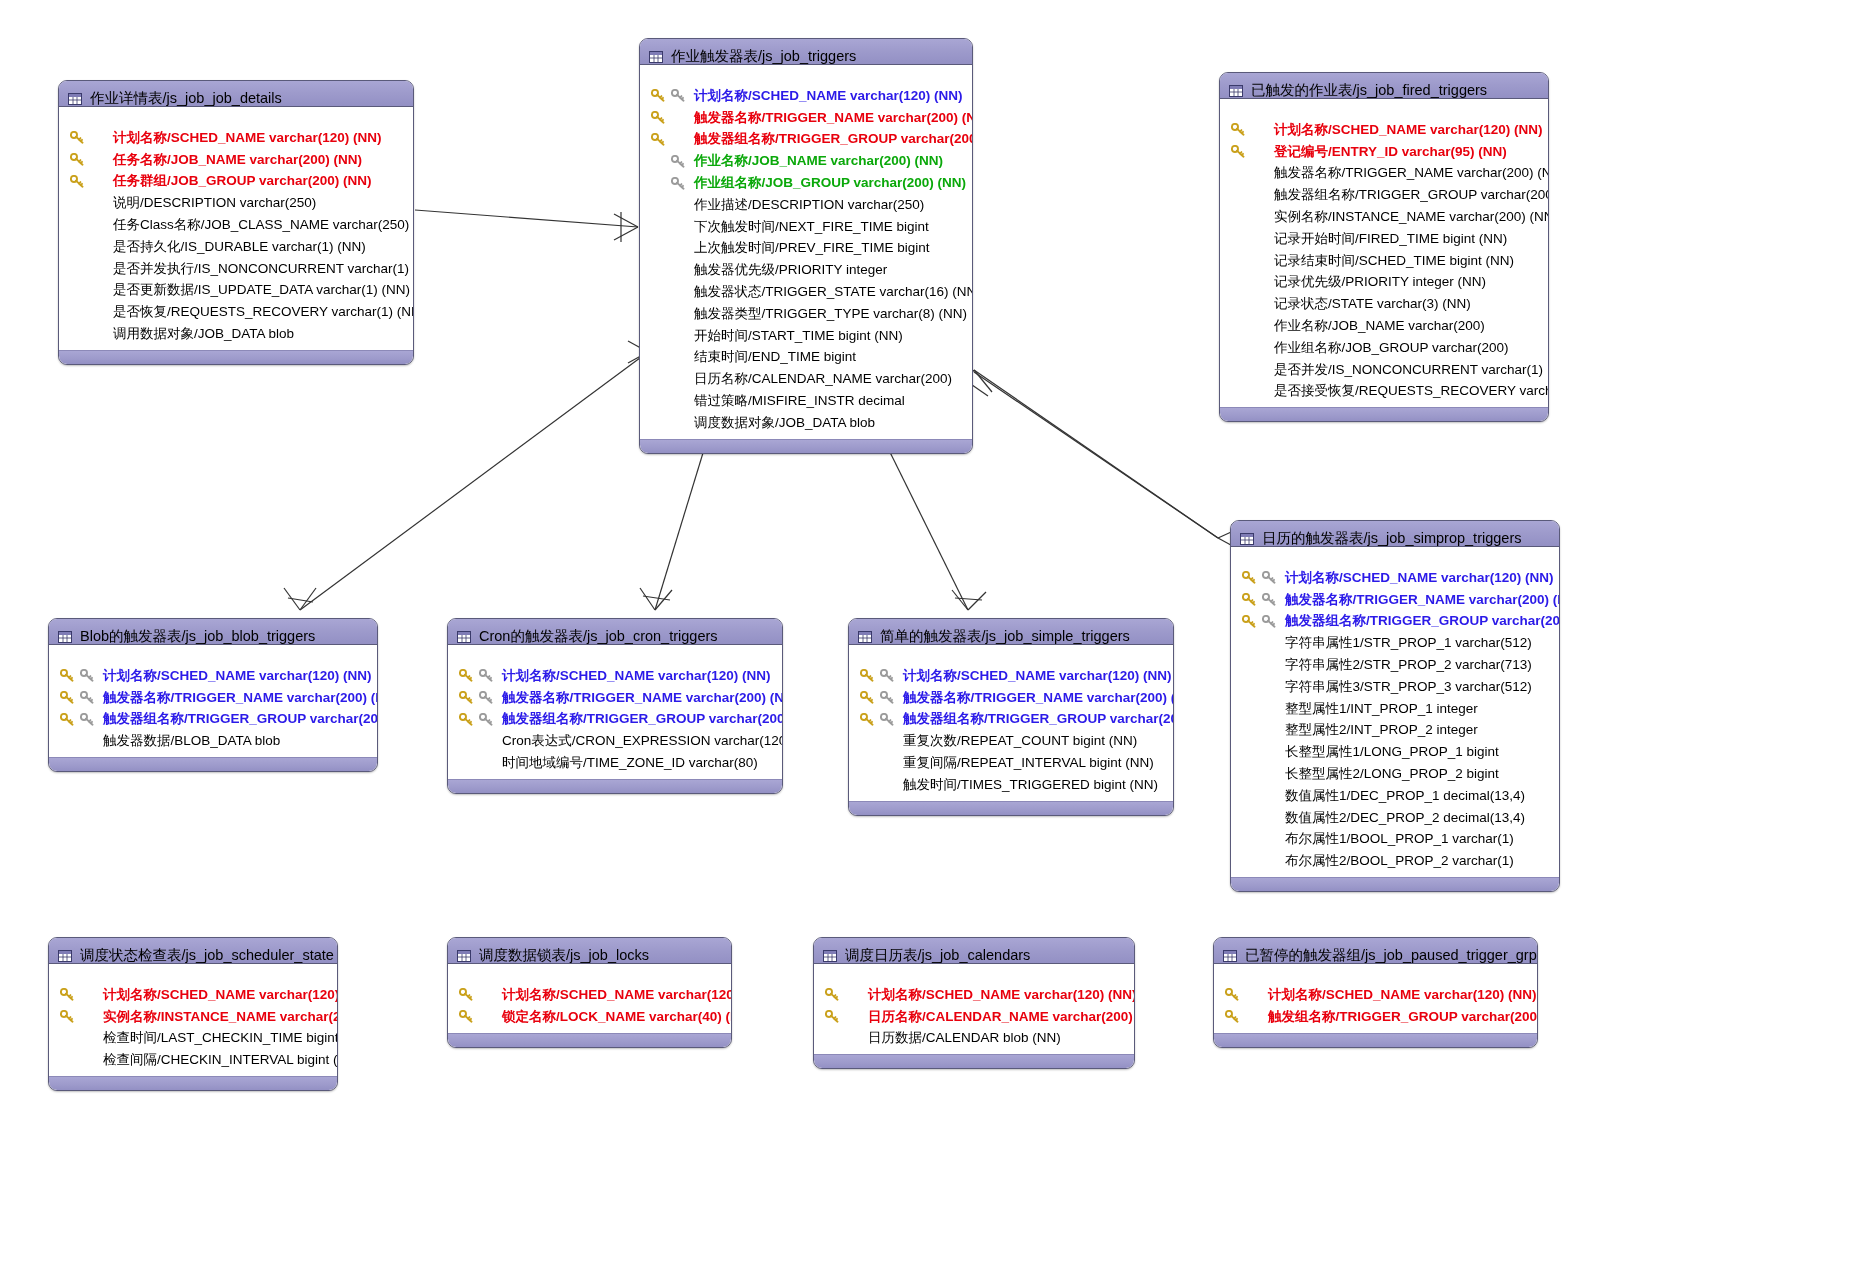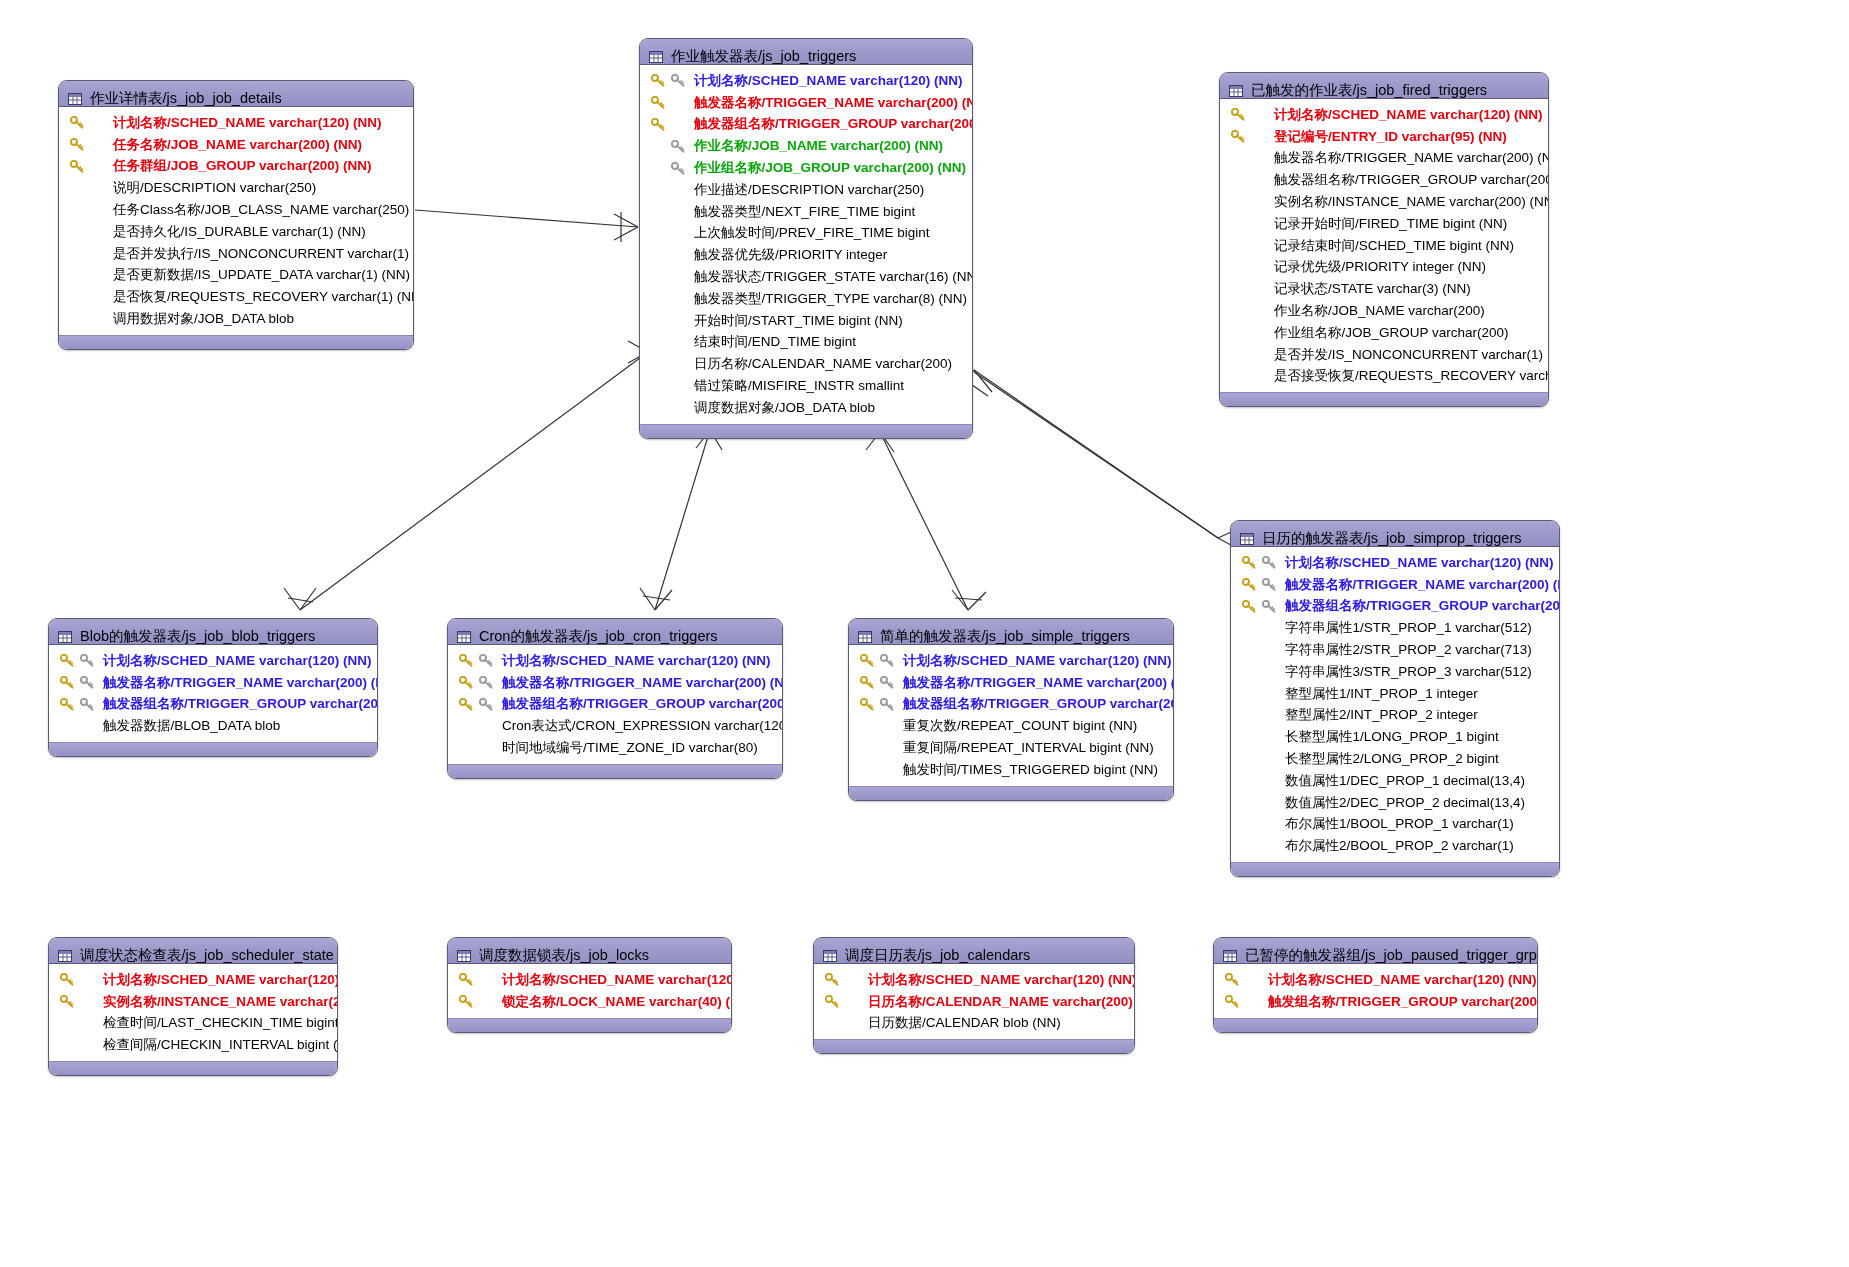--- a/index.html
+++ b/index.html
@@ -45,21 +45,21 @@
     white-space:nowrap;
     letter-spacing:0px;
   }
   .table-icon{
     flex:0 0 auto;
     width:14px;height:12px;
     display:block;
   }
   .entity-body{
     background:#ffffff;
-    padding:5px 0 5px 0;
+    padding:20px 0 5px 0;
   }
   .attr{
     display:flex;
     align-items:center;
     height:21.8px;
     padding-left:8px;
     white-space:nowrap;
   }
   .keyslot{
     flex:0 0 auto;
@@ -318,21 +318,21 @@
           <span class="attr-label fk">作业组名称/JOB_GROUP varchar(200) (NN)</span>
         </div>
         <div class="attr">
           <span class="keyslot"></span>
           <span class="keyslot"></span>
           <span class="attr-label plain">作业描述/DESCRIPTION varchar(250)</span>
         </div>
         <div class="attr">
           <span class="keyslot"></span>
           <span class="keyslot"></span>
-          <span class="attr-label plain">触发器类型/NEXT_FIRE_TIME bigint</span>
+          <span class="attr-label plain">下次触发时间/NEXT_FIRE_TIME bigint</span>
         </div>
         <div class="attr">
           <span class="keyslot"></span>
           <span class="keyslot"></span>
           <span class="attr-label plain">上次触发时间/PREV_FIRE_TIME bigint</span>
         </div>
         <div class="attr">
           <span class="keyslot"></span>
           <span class="keyslot"></span>
           <span class="attr-label plain">触发器优先级/PRIORITY integer</span>
@@ -358,21 +358,21 @@
           <span class="attr-label plain">结束时间/END_TIME bigint</span>
         </div>
         <div class="attr">
           <span class="keyslot"></span>
           <span class="keyslot"></span>
           <span class="attr-label plain">日历名称/CALENDAR_NAME varchar(200)</span>
         </div>
         <div class="attr">
           <span class="keyslot"></span>
           <span class="keyslot"></span>
-          <span class="attr-label plain">错过策略/MISFIRE_INSTR smallint</span>
+          <span class="attr-label plain">错过策略/MISFIRE_INSTR decimal</span>
         </div>
         <div class="attr">
           <span class="keyslot"></span>
           <span class="keyslot"></span>
           <span class="attr-label plain">调度数据对象/JOB_DATA blob</span>
         </div>
       </div>
     <div class="entity-footer"></div>
   </div>
     <div class="entity" style="left: 1219px; top: 72px; width: 330px;">

